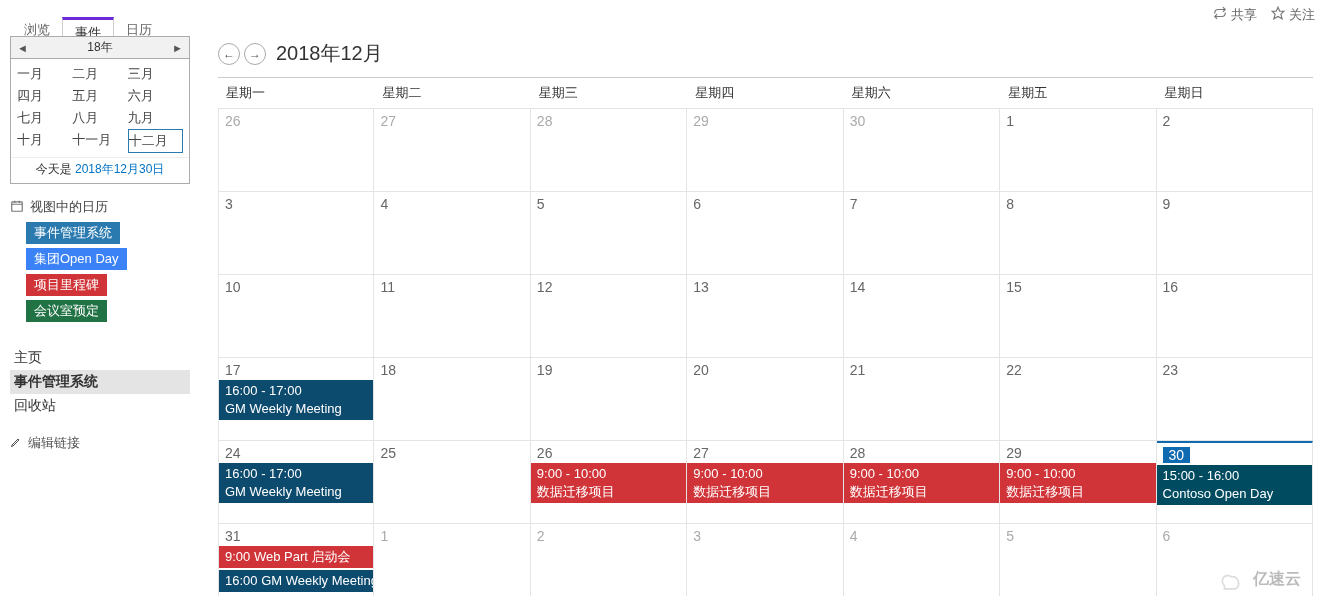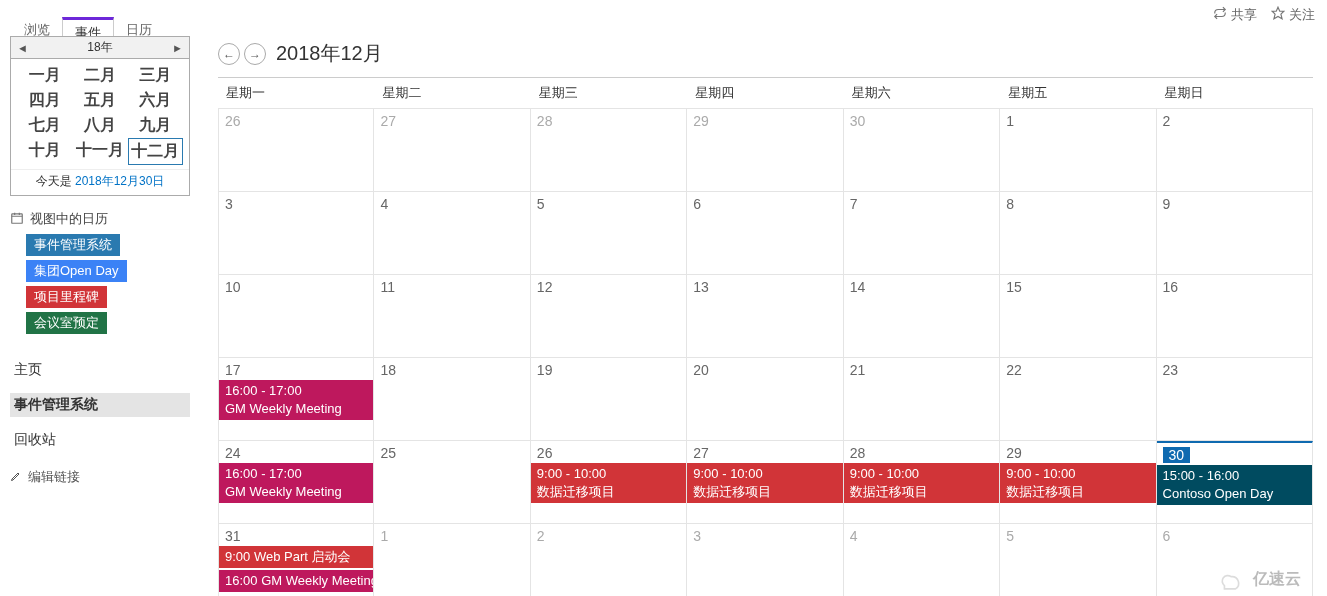--- a/index.html
+++ b/index.html
@@ -10,48 +10,48 @@
 .tab.active { color:#333; border-top:3px solid #6d28d9; border-left:1px solid #ccc; border-right:1px solid #ccc; background:#fff; }
 .top-actions { display:flex; gap:14px; color:#666; }
 .top-action { display:flex; align-items:flex-start; gap:4px; cursor:pointer; }
 .icon { display:inline-block; }
 .layout { display:flex; }
 .sidebar { width:200px; padding:6px 10px; }
 .datepicker { border:1px solid #ababab; background:#fff; }
 .dp-head { display:flex; align-items:center; justify-content:space-between; height:22px; background:#f1f1f1; border-bottom:1px solid #ababab; padding:0 6px; font-size:12px; }
 .dp-arrow { cursor:pointer; color:#555; font-size:11px; }
 .dp-months { display:grid; grid-template-columns:repeat(3,1fr); gap:0; padding:4px 6px; }
-.dp-month { text-align:center; padding:2px 0; font-size:16px; cursor:pointer; color:#444;font-weight:bold; }
+.dp-month { text-align:left; padding:2px 0; font-size:13px; cursor:pointer; color:#444; }
 .dp-month.selected { border:1px solid #2a7ab0; }
 .dp-today { text-align:center; font-size:12px; padding:3px 0 5px; border-top:1px solid #eee; }
 .dp-today a { color:#0072c6; text-decoration:none; }
 .section-title { display:flex; align-items:center; gap:6px; margin-top:14px; font-size:13px; color:#444; }
 .cal-list { margin-top:6px; display:flex; flex-direction:column; gap:4px; margin-left:16px; }
 .cal-chip { color:#fff; padding:2px 8px; font-size:13px; width:fit-content; cursor:pointer; }
-.nav-links { margin-top:24px; display:flex; flex-direction:column; gap:11px; font-size:14px; }
+.nav-links { margin-top:24px; display:flex; flex-direction:column; gap:0; font-size:14px; }
 .nav-link { cursor:pointer; padding:3px 4px; }
 .nav-link.selected { background:#e4e4e4; font-weight:600; }
 .edit-links { margin-top:16px; color:#555; display:flex; align-items:center; gap:6px; cursor:pointer; }
 .main { flex:1; padding:10px 14px 0 18px; }
 .cal-head { display:flex; align-items:center; gap:4px; margin-bottom:10px; }
 .nav-btn { width:22px; height:22px; border:1px solid #aaa; border-radius:50%; display:flex; align-items:center; justify-content:center; cursor:pointer; color:#555; font-size:12px; background:#fff; }
 .cal-title { font-size:20px; margin-left:6px; color:#333; }
 .grid { border-top:1px solid #ccc; }
 .dayhead-row { display:grid; grid-template-columns:repeat(7,1fr); }
 .dayhead { padding:6px 8px; font-size:13px; color:#333; }
 .week-row { display:grid; grid-template-columns:repeat(7,1fr); border-top:1px solid #e4e4e4; height:83px; }
 .week-row.short { height:75px; }
 .cell { border-right:1px solid #e4e4e4; padding:4px 6px; position:relative; overflow:hidden; }
 .cell:first-child { border-left:1px solid #e4e4e4; }
 .cell .dn { font-size:14px; color:#666; }
 .cell.other .dn { color:#aaa; }
 .cell.today .dn { background:#0f6ab0; color:#fff; display:inline-block; padding:0 6px; }
 .cell.today { border-top:2px solid #0f6ab0; }
 .event { margin-top:2px; padding:2px 6px; color:#fff; font-size:13px; line-height:1.4; white-space:nowrap; overflow:hidden; cursor:pointer; margin-left:-6px; margin-right:-6px; }
-.ev-green { background:#be185d; }
+.ev-green { background:#0c4a6e; }
 .ev-red { background:#d13438; }
 .ev-teal { background:#004b60; }
 .ev-time { display:block; }
 .watermark { position:absolute; right:26px; bottom:6px; color:#bbb; font-size:16px; font-weight:600; display:flex; align-items:center; gap:6px; pointer-events:none; }
 .watermark svg { opacity:0.5; }
 </style>
 </head>
 <body>
 
 <div class="topbar">

